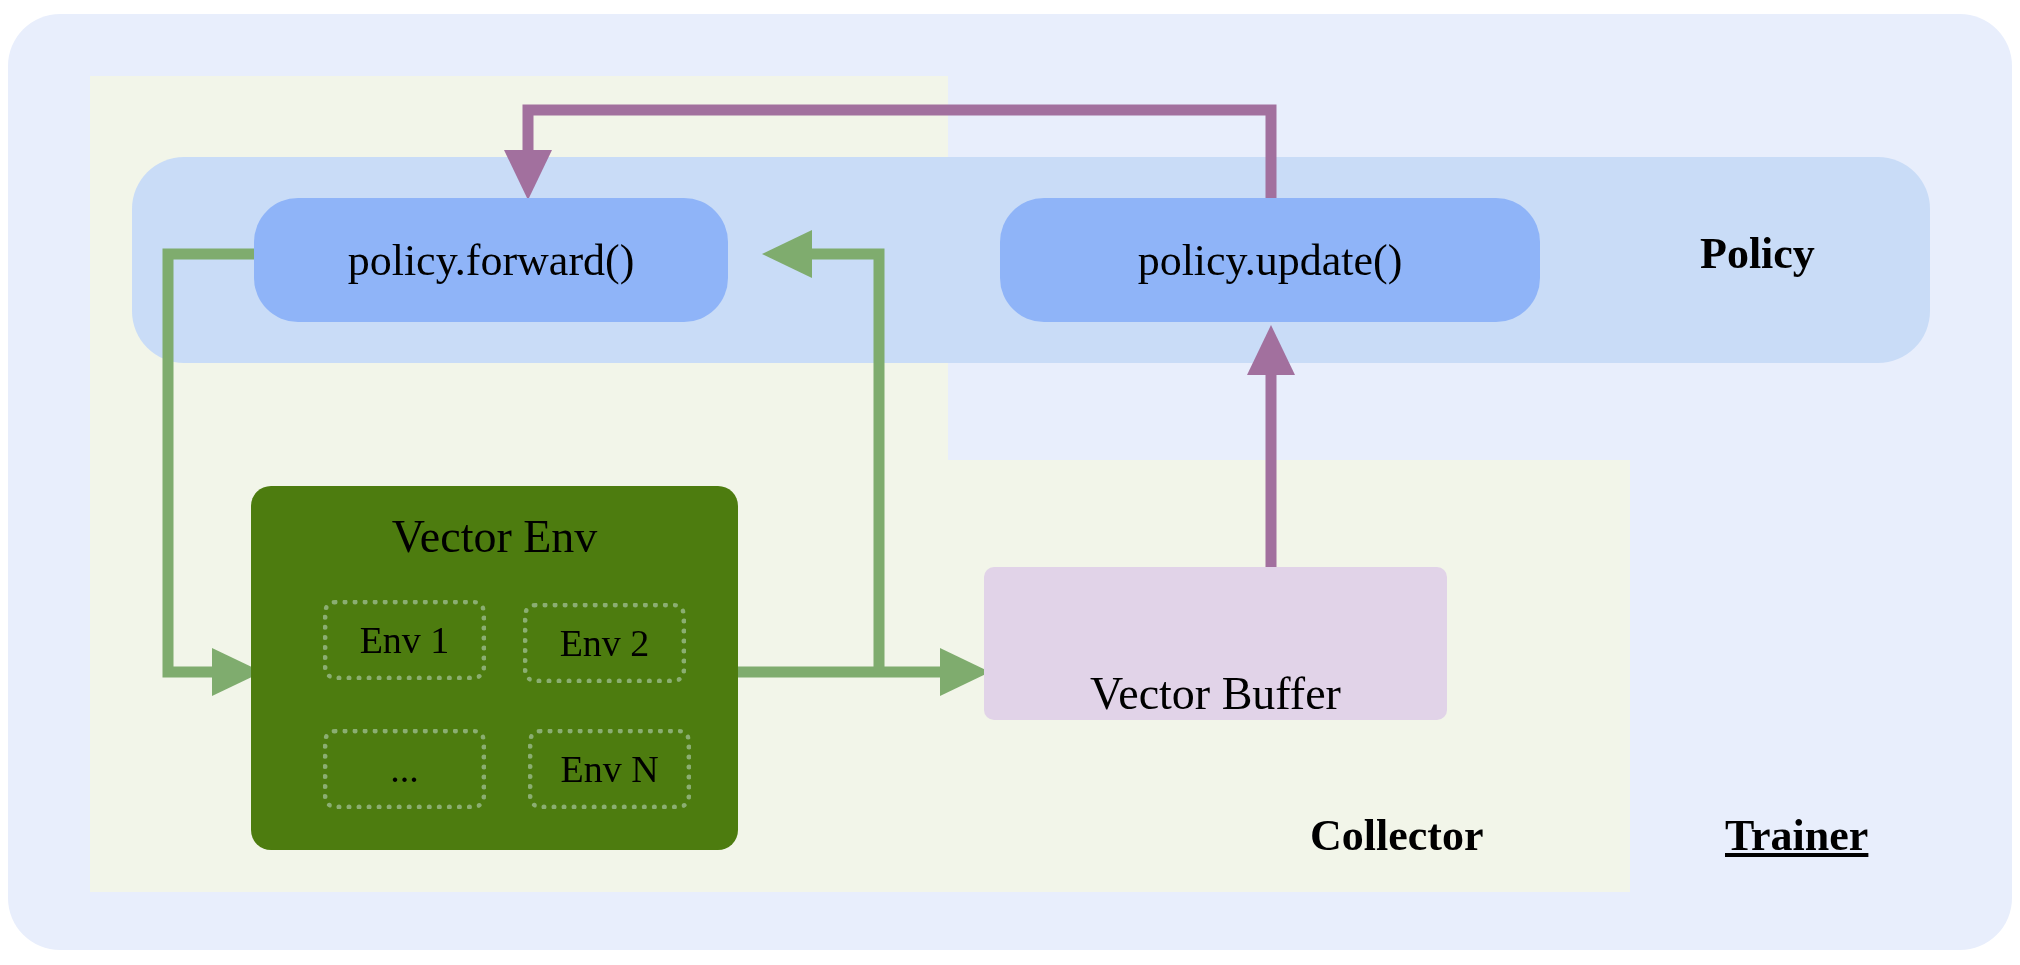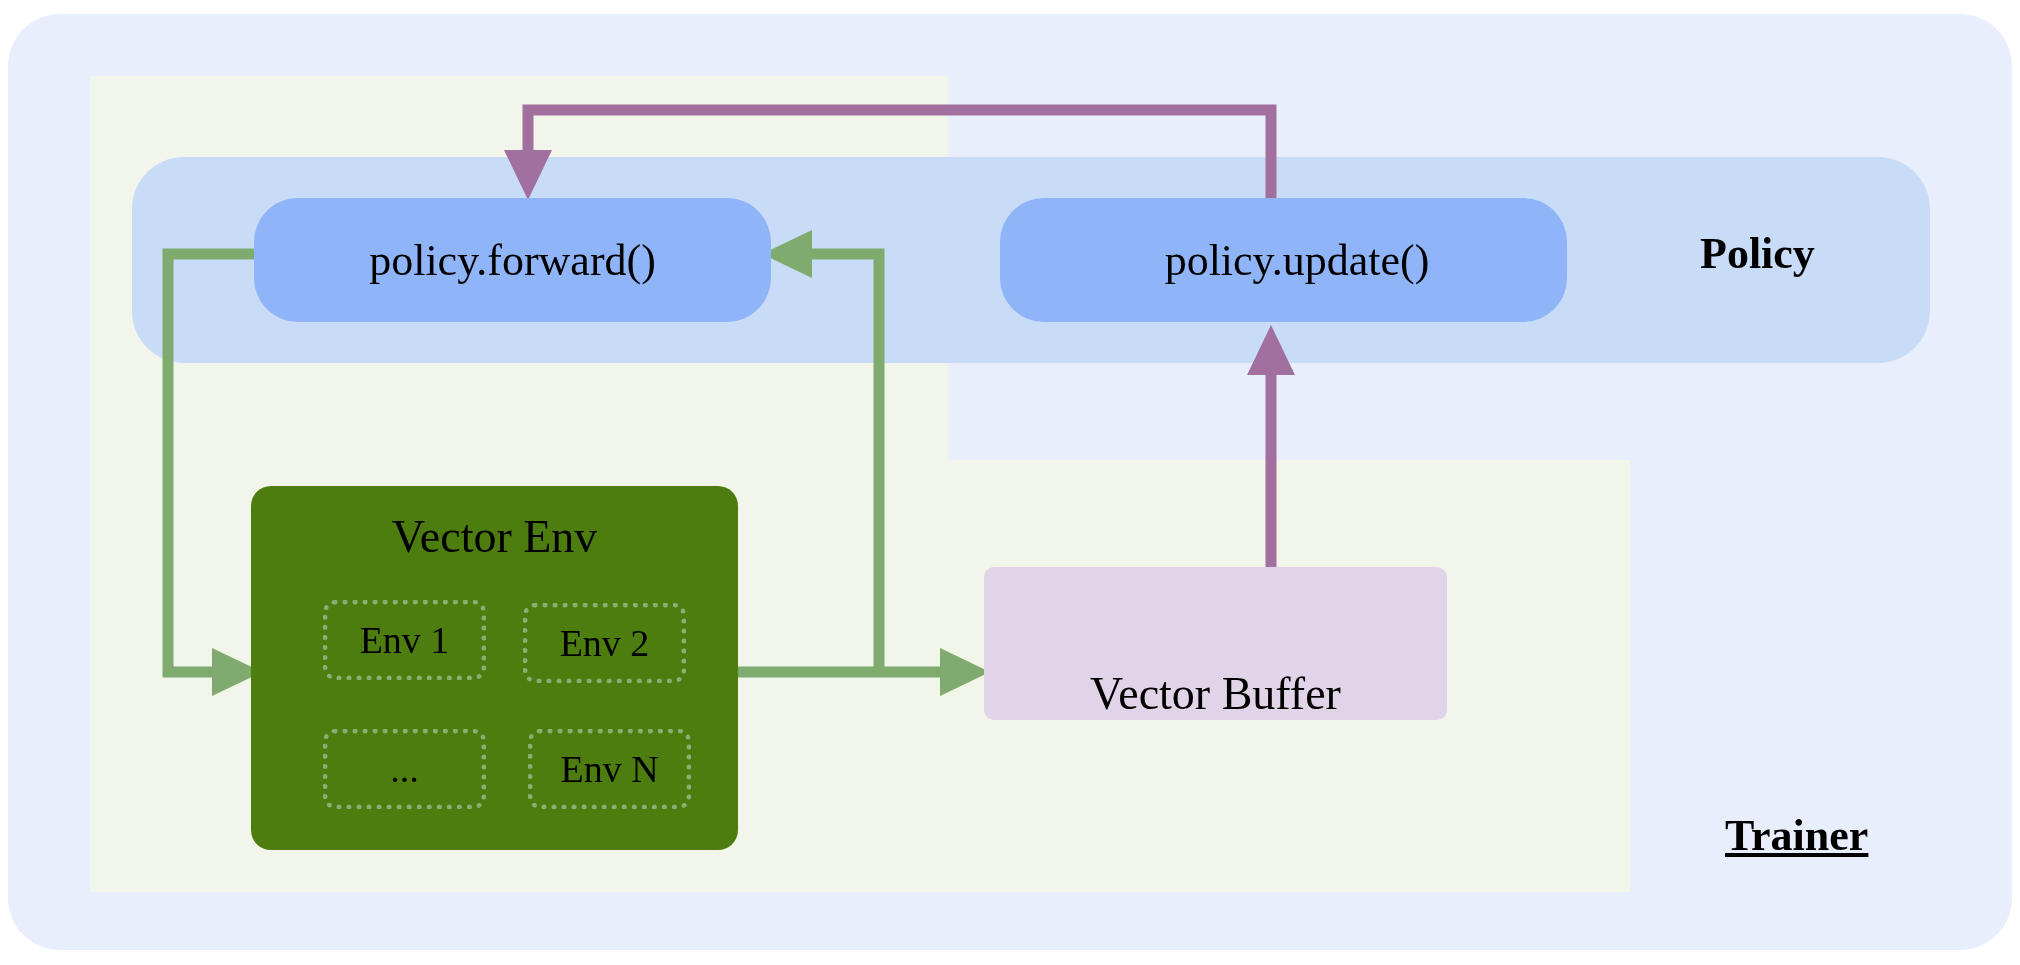--- a/index.html
+++ b/index.html
@@ -33,22 +33,22 @@
   .label-collector{left:1310px;top:810px;font-size:44px;}
   .label-trainer{left:1725px;top:810px;font-size:44px;text-decoration:underline;}
 
   
   .pill{
     position:absolute;background:#8fb4f8;border-radius:44px;
     display:flex;align-items:center;justify-content:center;
     color:#000;font-size:44px;white-space:nowrap;
     font-family:"Liberation Serif",serif;
   }
-  .node-forward{left:254px;top:198px;width:517px;height:124px;}
-  .node-update{left:1000px;top:198px;width:540px;height:124px;padding-left:27px;}
+  .node-forward{left:254px;top:198px;width:474px;height:124px;}
+  .node-update{left:1000px;top:198px;width:540px;height:124px;}
 
   .venv-box{
     position:absolute;left:251px;top:486px;width:487px;height:364px;
     background:#4d7c0f;border-radius:20px;
   }
   .venv-title{
     position:absolute;left:0;top:24px;width:487px;text-align:center;
     font-size:46px;color:#000;font-family:"Liberation Serif",serif;
   }
   .env-cell{
@@ -133,15 +133,16 @@
     <div class="env-cell env-c3">
       <span>Env N</span>
     </div>
   </div>
 
   <div class="buffer-box">
     <span>Vector Buffer</span>
   </div>
 
   <div class="zone-label label-policy">Policy</div>
+  <div class="zone-label label-collector">Collector</div>
   <div class="zone-label label-trainer">Trainer</div>
 
 </div>
 
 </body></html>

